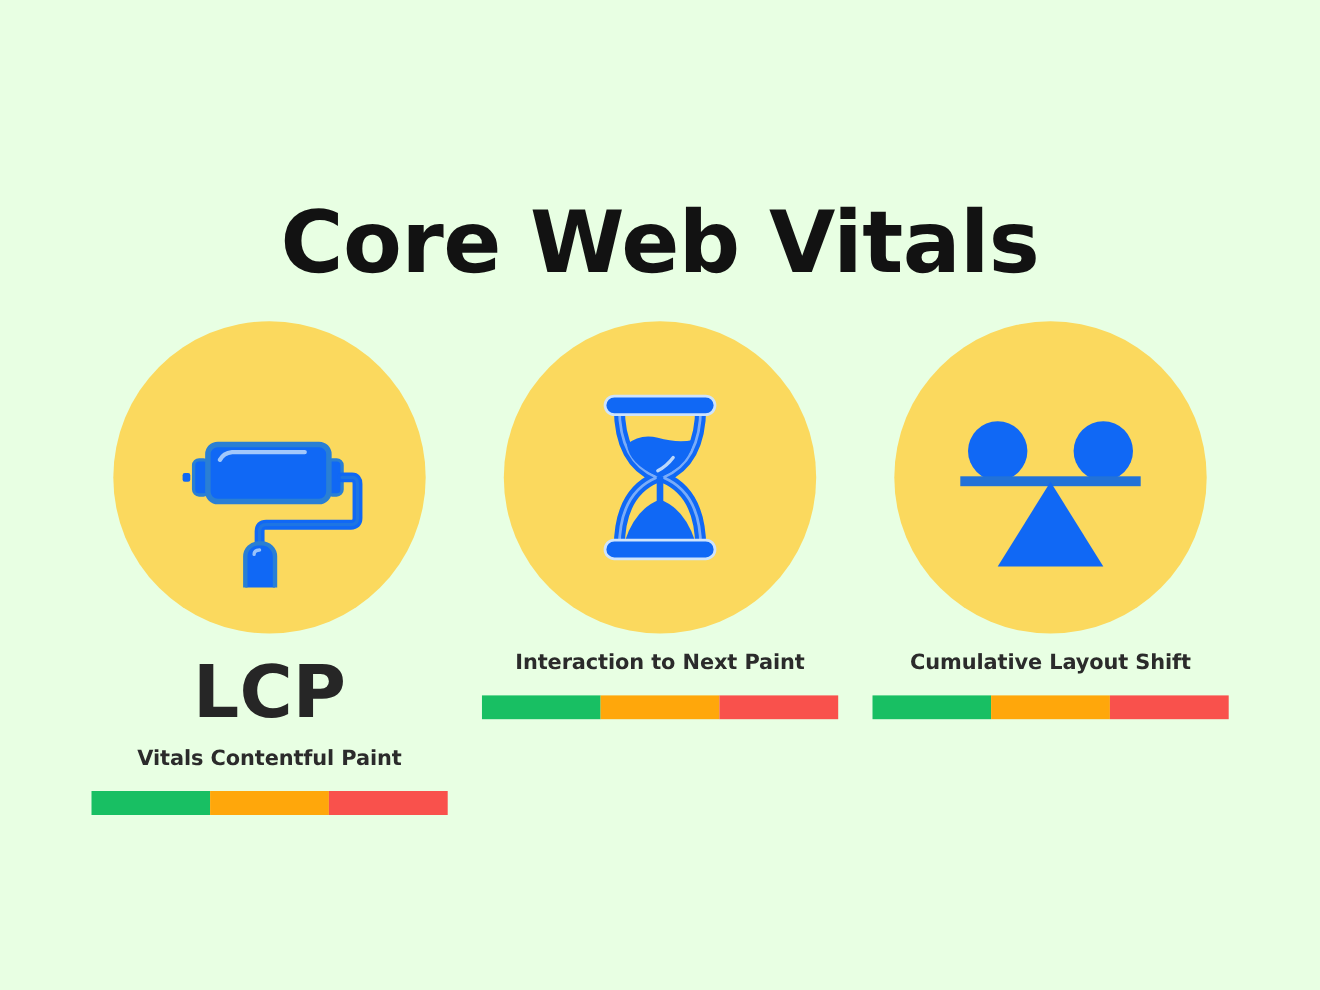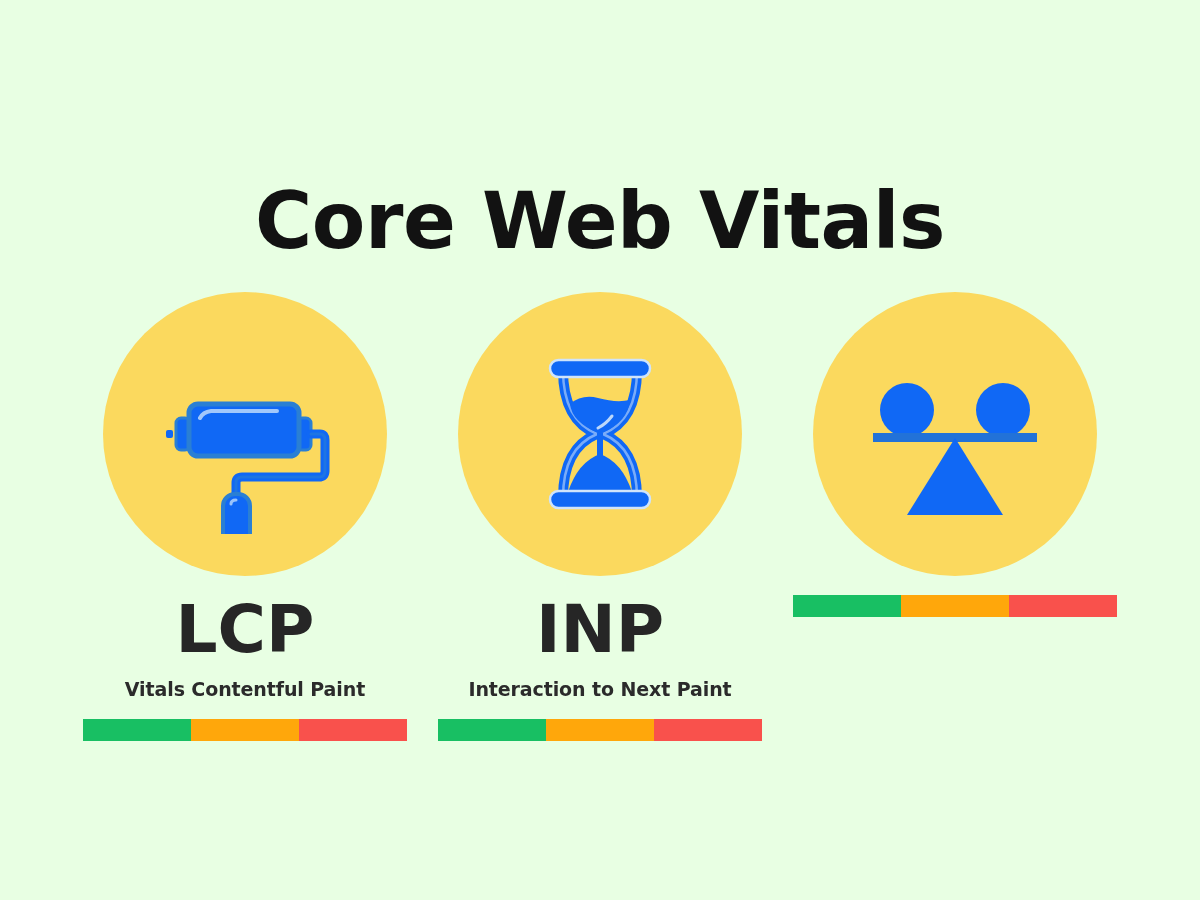--- a/index.html
+++ b/index.html
@@ -167,21 +167,20 @@
             <rect x="97" y="99" width="6" height="38" fill="#1068f5"></rect>
 
             <path d="M68 158 Q78 128 100 120 Q122 128 132 158 Z" fill="#1068f5"></path>
 
             <rect x="50" y="26" width="100" height="17" rx="8.5" fill="#1068f5" stroke="#cfe4fb" stroke-width="2.5"></rect>
 
             <rect x="50" y="157" width="100" height="17" rx="8.5" fill="#1068f5" stroke="#cfe4fb" stroke-width="2.5"></rect>
           </svg>
         </span>
       </div>
-      <div class="metric-abbr">INP</div>
       <div class="metric-name">Interaction to Next Paint</div>
       <div class="threshold-bar">
         <div class="threshold-seg seg-good"></div>
         <div class="threshold-seg seg-needs-improvement"></div>
         <div class="threshold-seg seg-poor"></div>
       </div>
     </div>
 
     <div class="metric-card">
       <div class="metric-icon-circle">
@@ -191,20 +190,21 @@
             <circle cx="52" cy="76" r="27" fill="#1068f5"></circle>
 
             <circle cx="148" cy="76" r="27" fill="#1068f5"></circle>
 
             <rect x="18" y="99" width="164" height="9" fill="#2272d8"></rect>
 
             <path d="M100 104 L148 181 L52 181 Z" fill="#1068f5"></path>
           </svg>
         </span>
       </div>
+      <div class="metric-name">Cumulative Layout Shift</div>
       <div class="threshold-bar">
         <div class="threshold-seg seg-good"></div>
         <div class="threshold-seg seg-needs-improvement"></div>
         <div class="threshold-seg seg-poor"></div>
       </div>
     </div>
 
   </div>
 </div>
 

